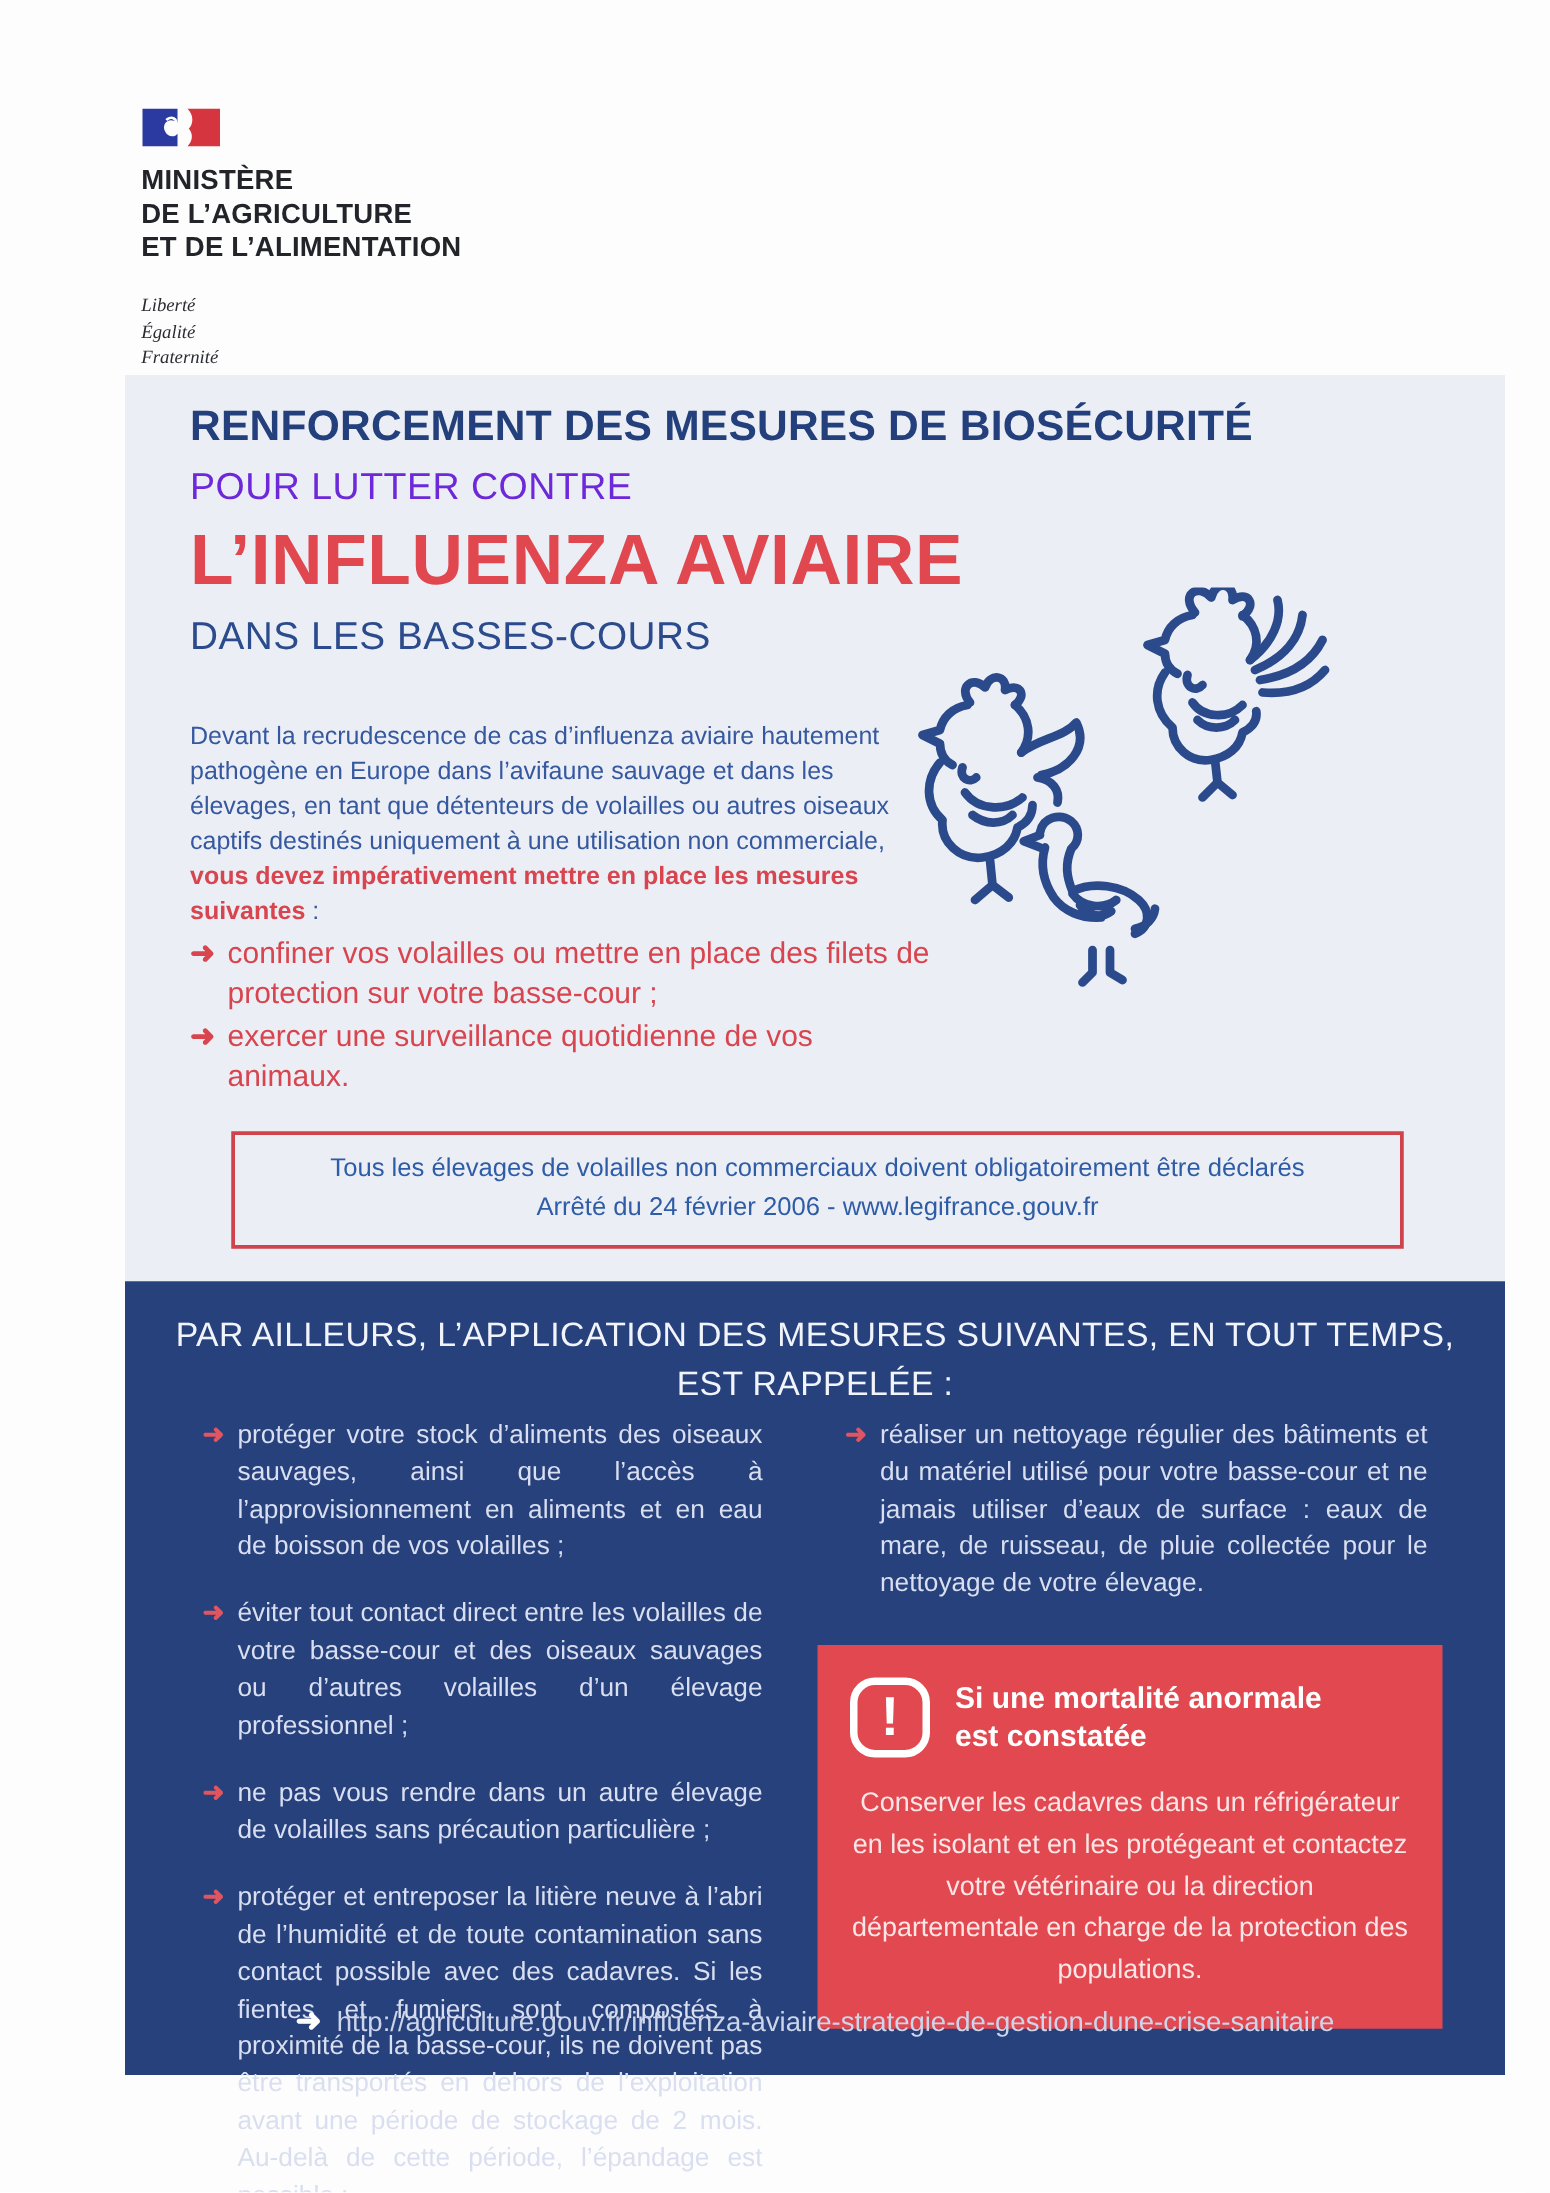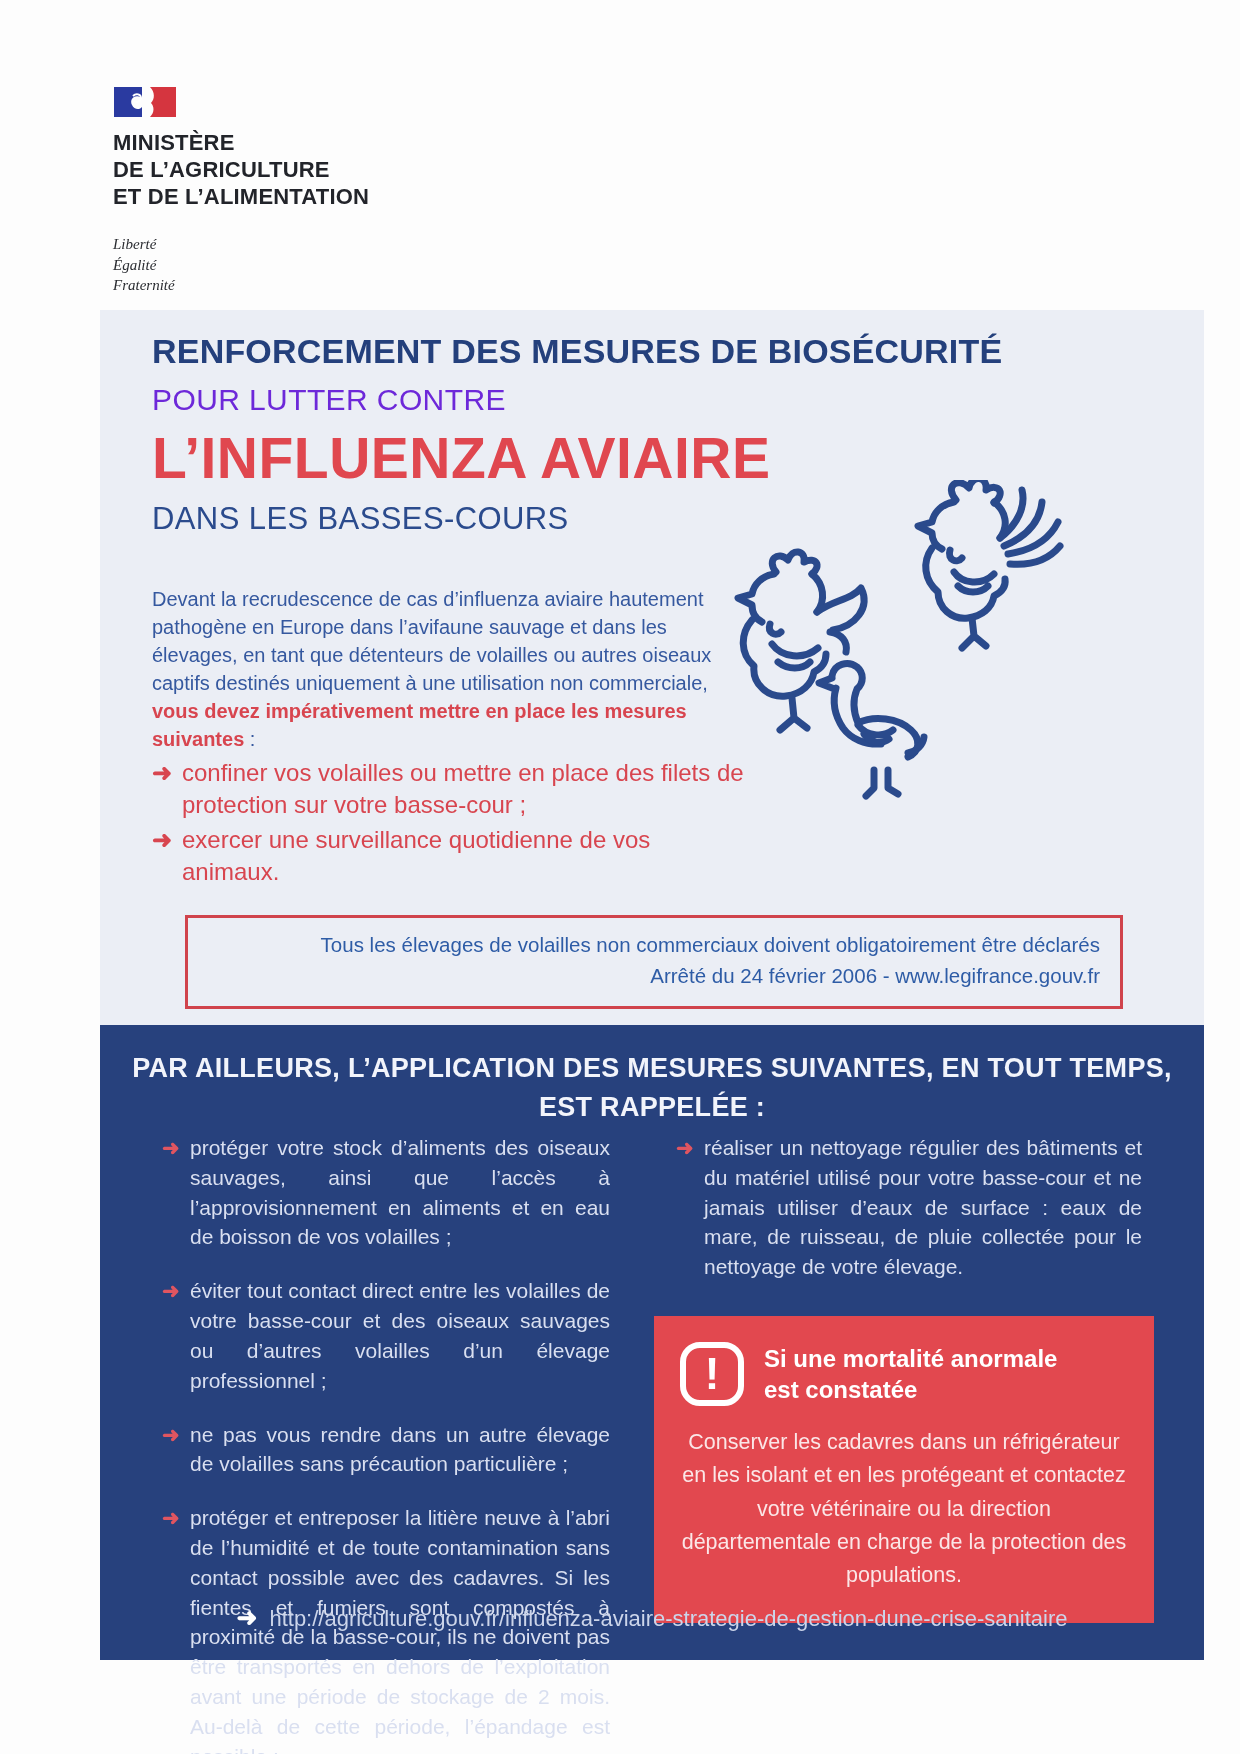--- a/index.html
+++ b/index.html
@@ -9,42 +9,42 @@
 
   
   .ministry { position:absolute; left:113px; top:86px; }
   .logo { width:64px; height:32px; margin-bottom:8px; }
   .ministry-name { font-size:22px; font-weight:bold; color:#22242a; line-height:1.22; letter-spacing:.2px; }
   .motto { margin-top:24px; font-family:"Liberation Serif", serif; font-style:italic;
            font-size:15px; color:#2a2c31; line-height:1.35; }
 
   
   .light-panel { position:absolute; left:100px; top:300px; width:1104px; height:725px;
-                 background:#ebeef5;margin-top:10px; }
+                 background:#ebeef5; }
   .hero-inner { position:absolute; left:52px; top:22px; width:1000px; }
   .t1 { font-size:34px; font-weight:bold; color:#24407c; letter-spacing:.2px; }
   .t2 { font-size:30px; font-weight:500; color:#6d28d9; margin-top:12px; letter-spacing:.4px; }
   .t3 { font-size:57px; font-weight:bold; color:#e0474f; margin-top:8px; letter-spacing:.5px; }
   .t4 { font-size:31px; font-weight:500; color:#2b4b8d; margin-top:10px; letter-spacing:.4px; }
   .intro { margin-top:48px; width:572px; font-size:20px; line-height:1.40; color:#35589f; }
   .intro b { color:#d8454f; }
   .hero-bullets { margin-top:4px; width:600px; }
   .hero-bullet { display:flex; margin-top:2px; font-size:24px; line-height:1.35;
                  color:#d8454f; font-weight:500; }
   .hero-bullet .arr { flex:0 0 30px; color:#d8454f; font-weight:bold; }
   .notice { position:absolute; left:85px; top:605px; width:938px; border:3px solid #d0434c;
-            background:#ebeef5; padding:12px 20px 14px; text-align:right;
+            background:#ebeef5; padding:12px 20px 14px; text-align:center;
             font-size:20.5px; line-height:1.5; color:#2e5ca6; }
   .birds { position:absolute; left:588px; top:170px; }
   .birds svg path { fill:none; stroke:#2a4a8c; stroke-width:7; stroke-linecap:round; stroke-linejoin:round; }
 
   
   .dark-panel { position:absolute; left:100px; top:1025px; width:1104px; height:635px;
                 background:#27417d; color:#d9dff0; }
-  .dark-heading { padding-top:24px; text-align:center; font-size:27px; font-weight:bold;
+  .dark-heading { padding-top:24px; text-align:center; font-size:27px; font-weight:normal;
                   color:#f2f4fb; line-height:1.45; letter-spacing:.3px; }
   .columns { position:absolute; left:62px; top:108px; width:980px; display:flex; gap:66px; }
   .col-left  { width:448px; }
   .col-right { width:466px; }
   .m-bullet { display:flex; margin-bottom:24px; font-size:21px; line-height:1.42;
               color:#d9dff0; text-align:justify; }
   .m-bullet .arr { flex:0 0 28px; color:#e05560; font-weight:bold; text-align:left; }
   .alert { margin-top:34px; margin-left:-22px; width:500px; background:#e2484f;
            padding:26px 26px 30px; color:#fbe6e7; }
   .alert-head { display:flex; align-items:center; gap:20px; }

